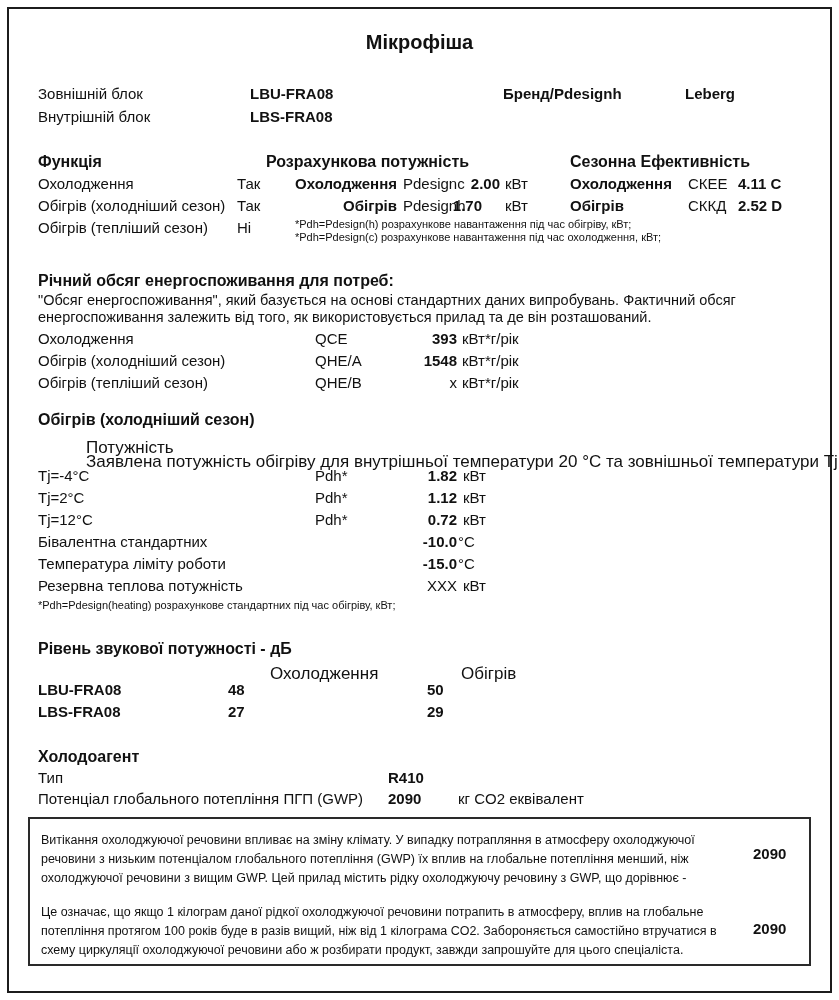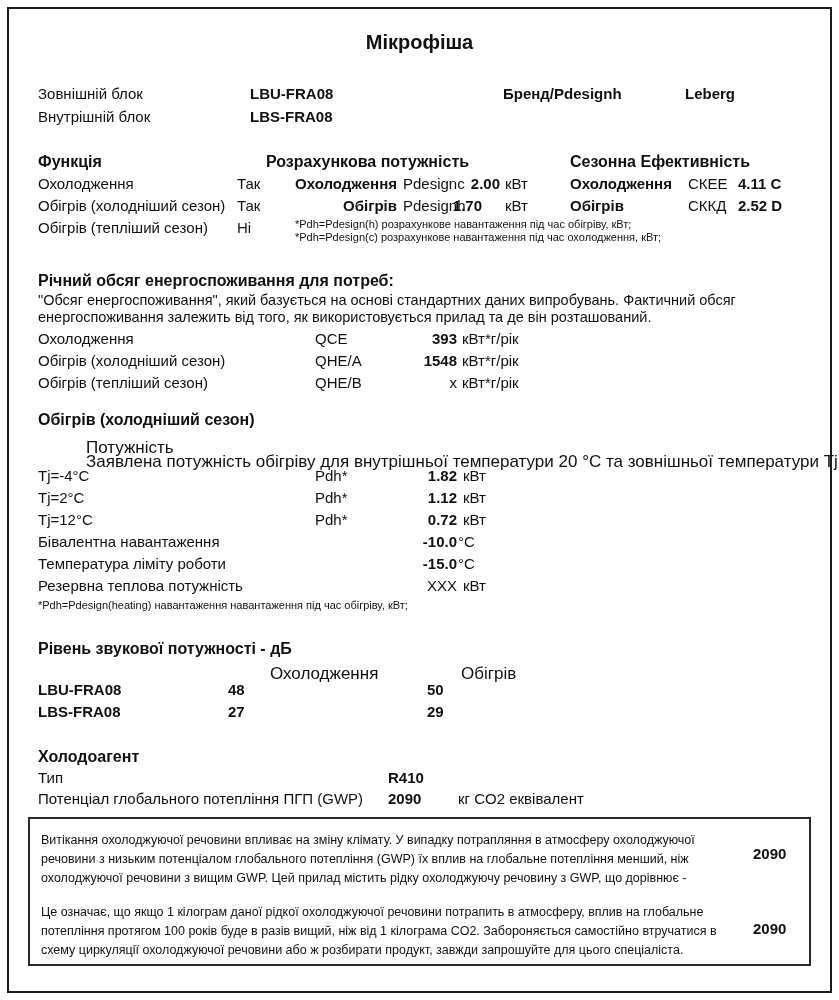--- a/index.html
+++ b/index.html
@@ -97,33 +97,33 @@
   <span class="t" style="left:38px;top:489px">Tj=2°C</span>
   <span class="t" style="left:315px;top:489px">Pdh*</span>
   <span class="t b ra" style="left:405px;top:489px;width:52px">1.12</span>
   <span class="t" style="left:463px;top:489px">кВт</span>
 
   <span class="t" style="left:38px;top:511px">Tj=12°C</span>
   <span class="t" style="left:315px;top:511px">Pdh*</span>
   <span class="t b ra" style="left:405px;top:511px;width:52px">0.72</span>
   <span class="t" style="left:463px;top:511px">кВт</span>
 
-  <span class="t" style="left:38px;top:533px">Бівалентна навантаження</span>
+  <span class="t" style="left:38px;top:533px">Бівалентна стандартних</span>
   <span class="t b ra" style="left:405px;top:533px;width:52px">-10.0</span>
   <span class="t" style="left:458px;top:533px">°C</span>
 
   <span class="t" style="left:38px;top:555px">Температура ліміту роботи</span>
   <span class="t b ra" style="left:405px;top:555px;width:52px">-15.0</span>
   <span class="t" style="left:458px;top:555px">°C</span>
 
   <span class="t" style="left:38px;top:577px">Резервна теплова потужність</span>
   <span class="t ra" style="left:405px;top:577px;width:52px">XXX</span>
   <span class="t" style="left:463px;top:577px">кВт</span>
 
-  <span class="t sm" style="left:38px;top:599px">*Pdh=Pdesign(heating) навантаження навантаження під час обігріву, кВт;</span>
+  <span class="t sm" style="left:38px;top:599px">*Pdh=Pdesign(heating) розрахункове стандартних під час обігріву, кВт;</span>
 
   <span class="t h" style="left:38px;top:639px">Рівень звукової потужності - дБ</span>
   <span class="t sm2" style="left:222px;top:663px">Охолодження</span>
   <span class="t sm2" style="left:413px;top:663px">Обігрів</span>
   <span class="t b" style="left:38px;top:681px">LBU-FRA08</span>
   <span class="t b" style="left:228px;top:681px">48</span>
   <span class="t b" style="left:427px;top:681px">50</span>
   <span class="t b" style="left:38px;top:703px">LBS-FRA08</span>
   <span class="t b" style="left:228px;top:703px">27</span>
   <span class="t b" style="left:427px;top:703px">29</span>

